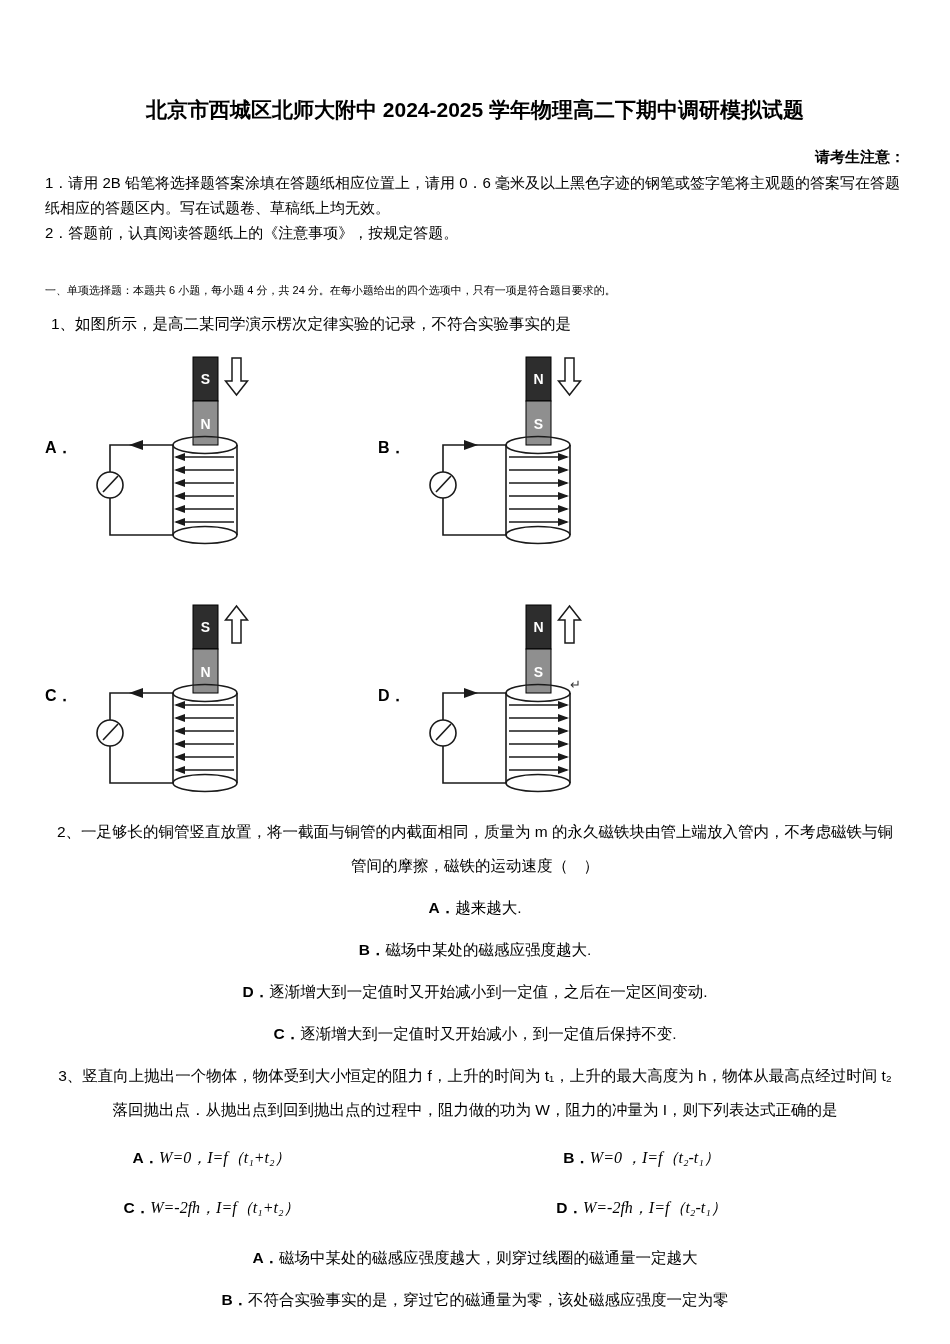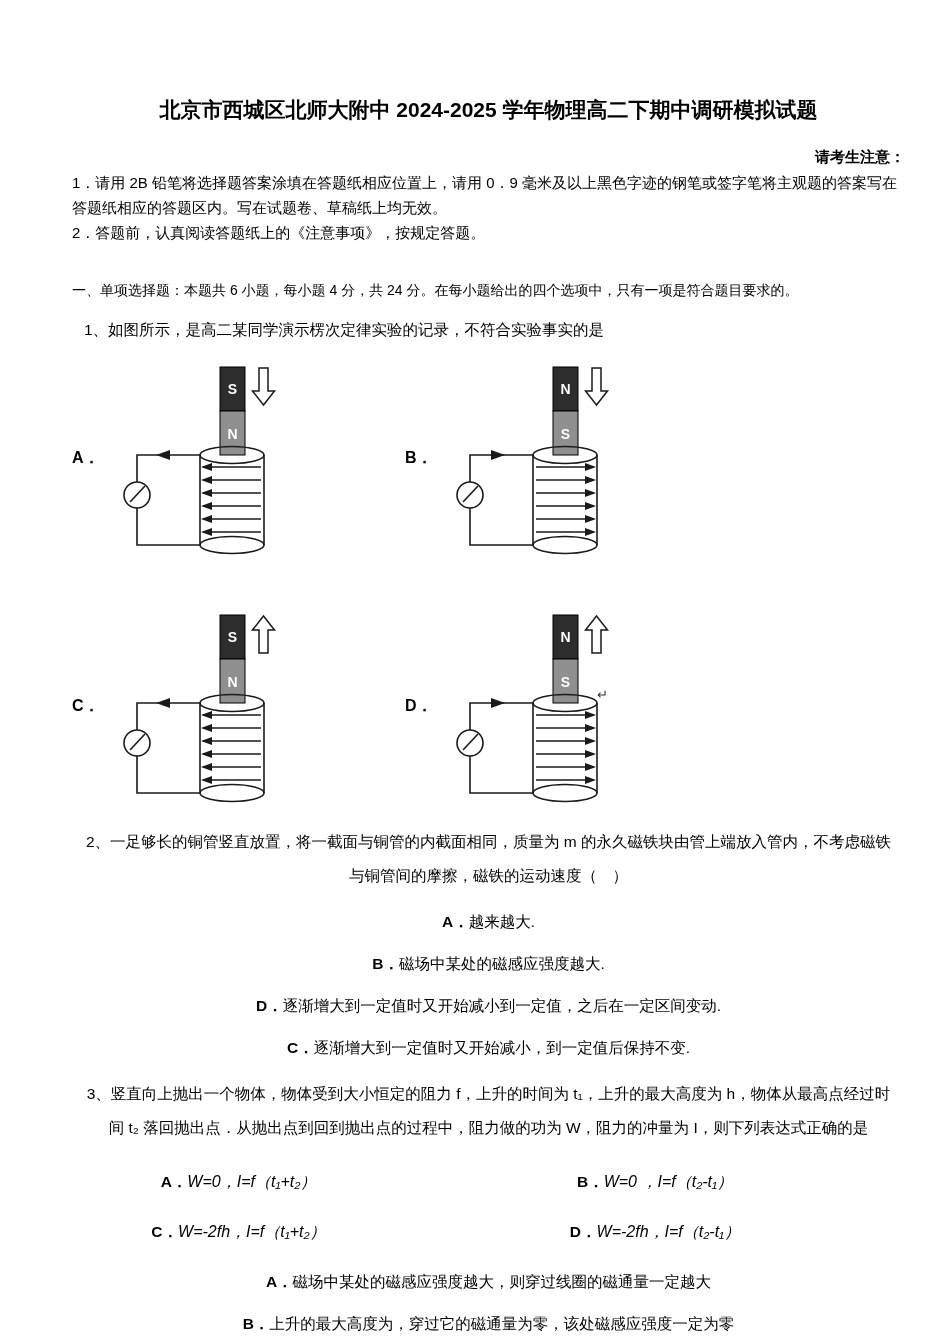--- a/index.html
+++ b/index.html
@@ -1,31 +1,31 @@
 <!DOCTYPE html>
 <html><head>
 <meta charset="utf-8">
 <title>物理试题</title>
 <style>
   html,body { margin:0; padding:0; background:#ffffff; }
   .page {
     width:950px; height:1344px; box-sizing:border-box;
-    padding:96px 45px 0 72px; background:#ffffff; color:#000;
+    padding:96px 45px 0 45px; background:#ffffff; color:#000;
     font-family:"Liberation Sans", sans-serif; overflow:hidden; position:relative;
   }
   .title { font-size:21px; font-weight:700; text-align:center; margin:0 0 20px 0; line-height:28px; }
   .notice-heading { font-size:15px; font-weight:700; margin:0; line-height:26px;text-align:right; }
   .notice { font-size:15px; margin:0; line-height:25px; }
-  .section-heading { font-size:14px; margin:32px 0 0 0; line-height:27px; }
-  .q-text { font-size:15.5px; margin:12px; line-height:27px; }
+  .section-heading { font-size:11px; margin:32px 0 0 0; line-height:27px; }
+  .q-text { font-size:15.5px; margin:6px; line-height:27px; }
   .q-block { font-size:15.5px; line-height:34px;text-align:center; }
   .q-block .q-text { line-height:34px; }
   .opt-line { margin:8px; line-height:34px; font-size:15.5px; }
   .opt-label { font-weight:700; }
-  .formula { font-family:Liberation Sans, sans-serif; font-style:italic; font-size:16px; }
+  .formula { font-family:Liberation Serif, serif; font-style:italic; font-size:16px; }
 
   .diagram-grid {
     margin-top:8px;
     display:grid; grid-template-columns:333px 1fr; grid-row-gap:42px;
   }
   .fig-cell { display:flex; align-items:center; position:relative; }
   .fig-cell .opt-label { font-size:16px; width:30px; flex:0 0 30px; }
   .fig { width:190px; height:206px; }
   .fig line, .fig polyline { stroke:#1a1a1a; stroke-width:1.6; fill:none; }
   .fig ellipse, .fig circle { stroke:#1a1a1a; stroke-width:1.6; }
@@ -38,21 +38,21 @@
   .opt-grid { display:grid; grid-template-columns:333px 1fr; }
 </style>
 </head>
 <body>
 
 <div class="page">
 
   <h1 class="title">北京市西城区北师大附中 2024-2025 学年物理高二下期中调研模拟试题</h1>
 
   <p class="notice-heading">请考生注意：</p>
-  <p class="notice">1．请用 2B 铅笔将选择题答案涂填在答题纸相应位置上，请用 0．9 毫米及以上黑色字迹的钢笔或签字笔将主观题的答案写在答题纸相应的答题区内。写在试题卷、草稿纸上均无效。</p>
+  <p class="notice">1．请用 2B 铅笔将选择题答案涂填在答题纸相应位置上，请用 0．6 毫米及以上黑色字迹的钢笔或签字笔将主观题的答案写在答题纸相应的答题区内。写在试题卷、草稿纸上均无效。</p>
   <p class="notice">2．答题前，认真阅读答题纸上的《注意事项》，按规定答题。</p>
 
   <p class="section-heading">一、单项选择题：本题共 6 小题，每小题 4 分，共 24 分。在每小题给出的四个选项中，只有一项是符合题目要求的。</p>
 
   <p class="q-text">1、如图所示，是高二某同学演示楞次定律实验的记录，不符合实验事实的是</p>
 
   <div class="diagram-grid">
 
     <div class="fig-cell">
       <span class="opt-label">A．</span>
@@ -198,16 +198,16 @@
     <div class="opt-grid">
       <p class="opt-line"><span class="opt-label">A．</span><span class="formula">W=0，I=f（t₁+t₂）</span></p>
       <p class="opt-line"><span class="opt-label">B．</span><span class="formula">W=0 ，I=f（t₂-t₁）</span></p>
       <p class="opt-line"><span class="opt-label">C．</span><span class="formula">W=-2fh，I=f（t₁+t₂）</span></p>
       <p class="opt-line"><span class="opt-label">D．</span><span class="formula">W=-2fh，I=f（t₂-t₁）</span></p>
     </div>
   </div>
 
   <div class="q-block">
     <p class="opt-line"><span class="opt-label">A．</span><span>磁场中某处的磁感应强度越大，则穿过线圈的磁通量一定越大</span></p>
-    <p class="opt-line"><span class="opt-label">B．</span><span>上升的最大高度为，穿过它的磁通量为零，该处磁感应强度一定为零</span></p>
+    <p class="opt-line"><span class="opt-label">B．</span><span>不符合实验事实的是，穿过它的磁通量为零，该处磁感应强度一定为零</span></p>
   </div>
 
 </div>
 
 </body></html>

